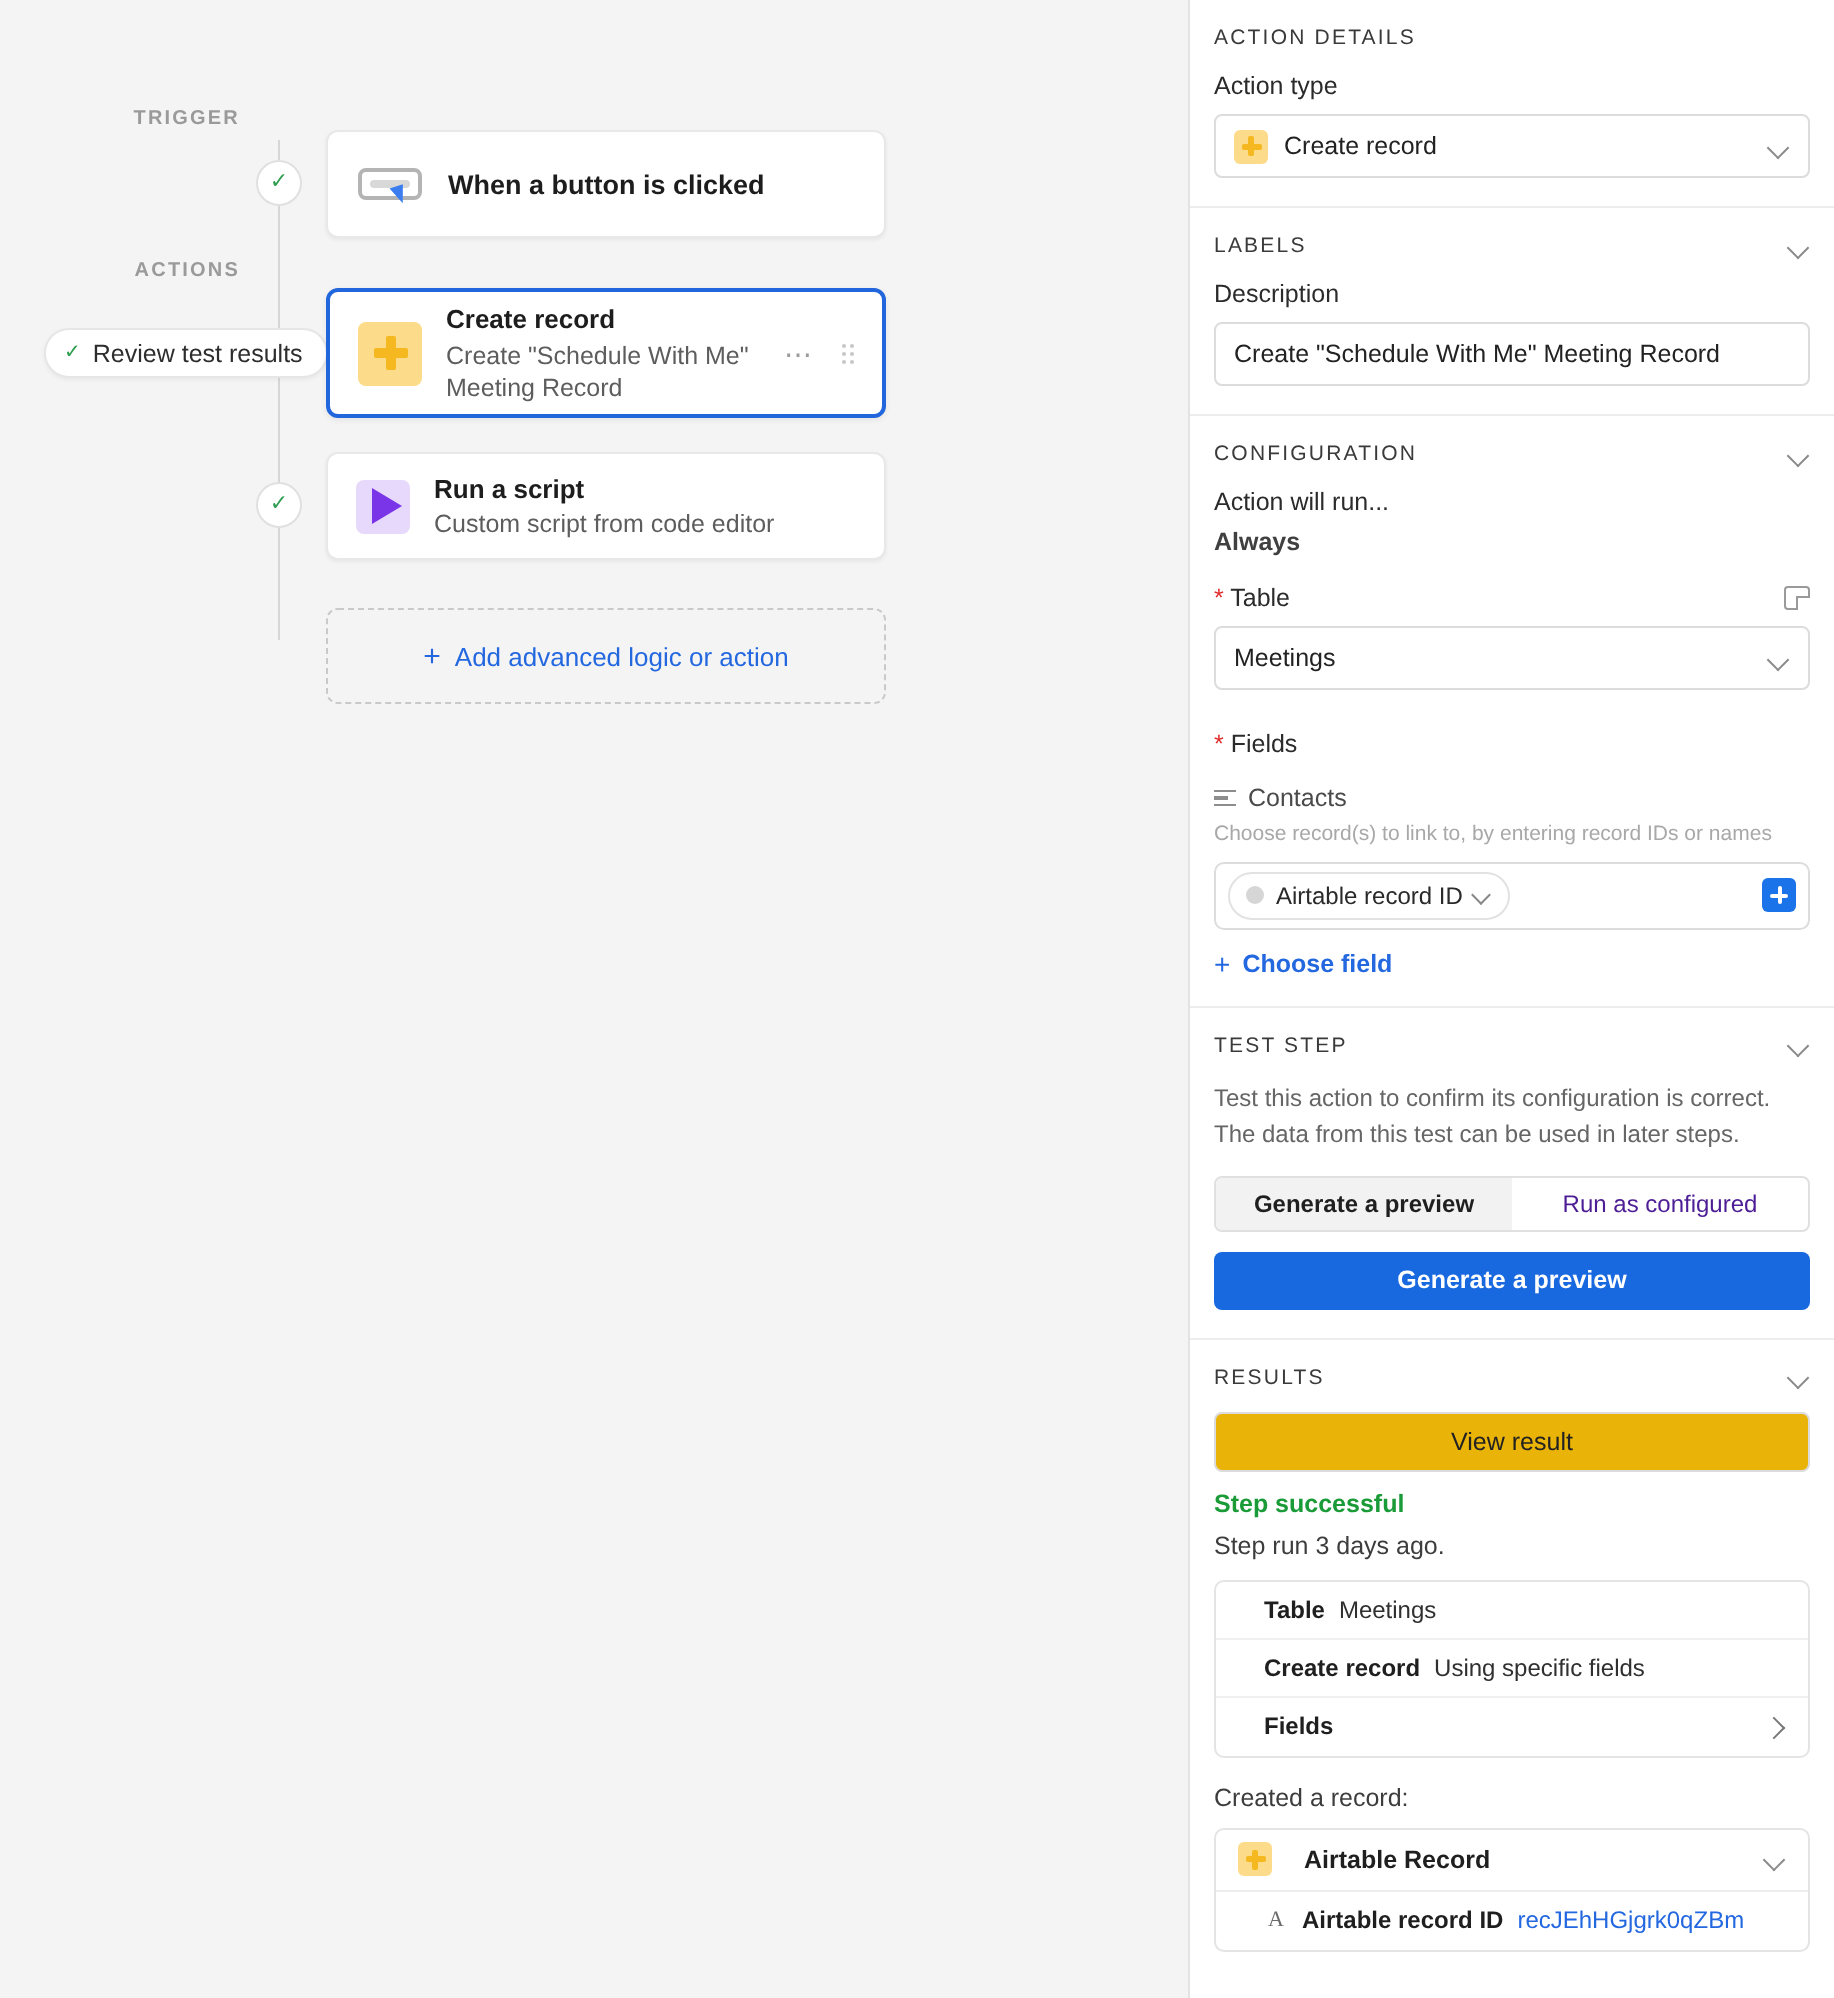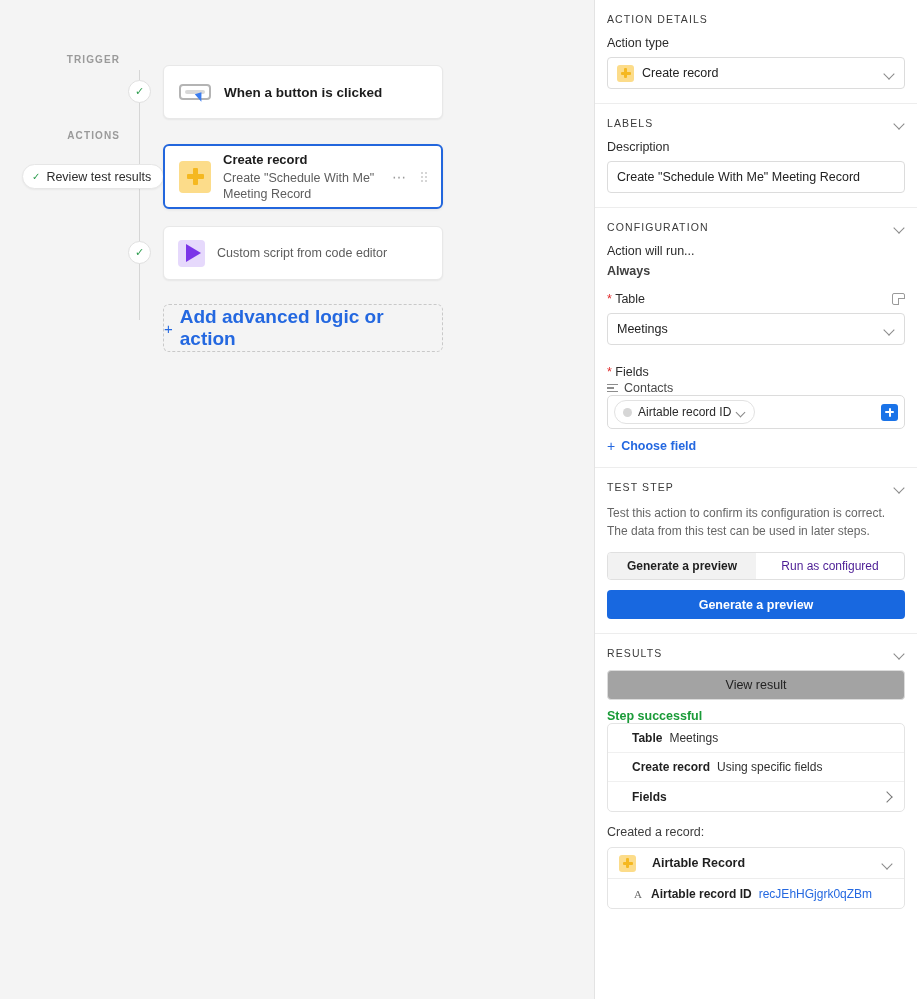--- a/index.html
+++ b/index.html
@@ -122,21 +122,21 @@
   .grip-icon i { width: 2px; height: 2px; background: #9b9b9b; display: block; border-radius: 50%; }
 
   .add-box {
     position: absolute; left: 163px; top: 304px;
     width: 280px; height: 48px;
     border: 1px dashed #c9c9c9; border-radius: 6px;
     display: flex; align-items: center; justify-content: center;
     gap: 7px; cursor: pointer;
   }
   .add-box .plus-sign { color: #2468e0; font-size: 15px; line-height: 1; }
-  .add-box .add-text { color: #2468e0; font-size: 19px; font-weight: 700; }
+  .add-box .add-text { color: #2468e0; font-size: 13px; font-weight: 400; }
 
   
   .details-panel {
     width: 322px; height: 999px; background: #ffffff;
     overflow: hidden; flex: 0 0 322px;
     padding: 0 0 0 0;
   }
   .section { padding: 13px 12px 14px 12px; border-bottom: 1px solid #ededed; }
   .section.no-border { border-bottom: none; }
   .sec-head {
@@ -186,21 +186,21 @@
   .expand-icon {
     width: 13px; height: 12px; border: 1.3px solid #9a9a9a;
     border-radius: 2px; position: relative; cursor: pointer;
   }
   .expand-icon::after {
     content:""; position: absolute; right: -1px; bottom: -1px;
     width: 6px; height: 6px; background: #ffffff;
     border-left: 1.3px solid #9a9a9a; border-top: 1.3px solid #9a9a9a;
   }
 
-  .subfield-row { display: flex; align-items: center; gap: 6px; margin-top: 2px; }
+  .subfield-row { display: flex; align-items: center; gap: 6px; margin-top: 13px; }
   .lines-icon { display: flex; flex-direction: column; gap: 2px; width: 11px; }
   .lines-icon i { display: block; height: 1.4px; background: #8d8d8d; }
   .lines-icon i:nth-child(1){ width: 11px; }
   .lines-icon i:nth-child(2){ width: 7px; }
   .lines-icon i:nth-child(3){ width: 11px; }
   .subfield-name { font-size: 12.5px; color: #4a4a4a; }
   .helper-text { font-size: 10.5px; color: #a8a8a8; margin-top: 4px; margin-bottom: 6px; line-height: 1.4; }
 
   .chip-input {
     width: 100%; min-height: 34px;
@@ -253,21 +253,21 @@
   .seg.active { background: #f2f2f2; color: #1f1f1f; font-weight: 600; }
 
   .primary-btn {
     width: 100%; height: 29px; background: #1868e0; border-radius: 4px;
     display: flex; align-items: center; justify-content: center;
     color: #ffffff; font-size: 12.5px; font-weight: 700; cursor: pointer;
     border: none;
   }
 
   .outline-btn {
-    width: 100%; height: 30px; background: #a3a3a3;
+    width: 100%; height: 30px; background: #eab308;
     border: 1px solid #dcdcdc; border-radius: 4px;
     display: flex; align-items: center; justify-content: center;
     font-size: 12.5px; color: #222222; cursor: pointer;
   }
   .status-ok { color: #1a9b38; font-size: 12.5px; font-weight: 600; margin-top: 9px; }
   .status-run { color: #3d3d3d; font-size: 12.5px; margin-top: 7px; margin-bottom: 10px; }
 
   .acc {
     border: 1px solid #e4e4e4; border-radius: 5px; overflow: hidden; background: #fff;
   }
@@ -348,20 +348,21 @@
             <i></i>
           </span>
       </div>
     </div>
 
     <div class="card script-card">
       <div class="card-icon icon-script">
         <span class="play-glyph"></span>
       </div>
       <div class="card-text">
+        <div class="card-title">Run a script</div>
         <div class="card-sub">Custom script from code editor</div>
       </div>
     </div>
 
     <div class="add-box">
       <span class="plus-sign">+</span>
       <span class="add-text">Add advanced logic or action</span>
     </div>
   </div>
 
@@ -413,20 +414,21 @@
       <div class="field-label req" style="margin-top:20px;margin-bottom:0;">Fields</div>
 
       <div class="subfield-row">
         <span class="lines-icon">
             <i></i>
             <i></i>
             <i></i>
           </span>
         <span class="subfield-name">Contacts</span>
       </div>
+      <div class="helper-text">Choose record(s) to link to, by entering record IDs or names</div>
 
       <div class="chip-input">
         <span class="chip">
           <span class="chip-dot"></span>
           <span>Airtable record ID</span>
           <span class="chip-chev"></span>
         </span>
         <span class="chip-add"></span>
       </div>
 
@@ -449,20 +451,21 @@
       <div class="primary-btn">Generate a preview</div>
     </div>
 
     <div class="section no-border">
       <div class="sec-head">
         <span class="sec-title">RESULTS</span>
         <span class="chev"></span>
       </div>
       <div class="outline-btn">View result</div>
       <div class="status-ok">Step successful</div>
+      <div class="status-run">Step run 3 days ago.</div>
 
       <div class="acc">
         <div class="acc-row">
           <span class="acc-key">Table</span>
           <span class="acc-val">Meetings</span>
         </div>
         <div class="acc-row">
           <span class="acc-key">Create record</span>
           <span class="acc-val">Using specific fields</span>
         </div>

